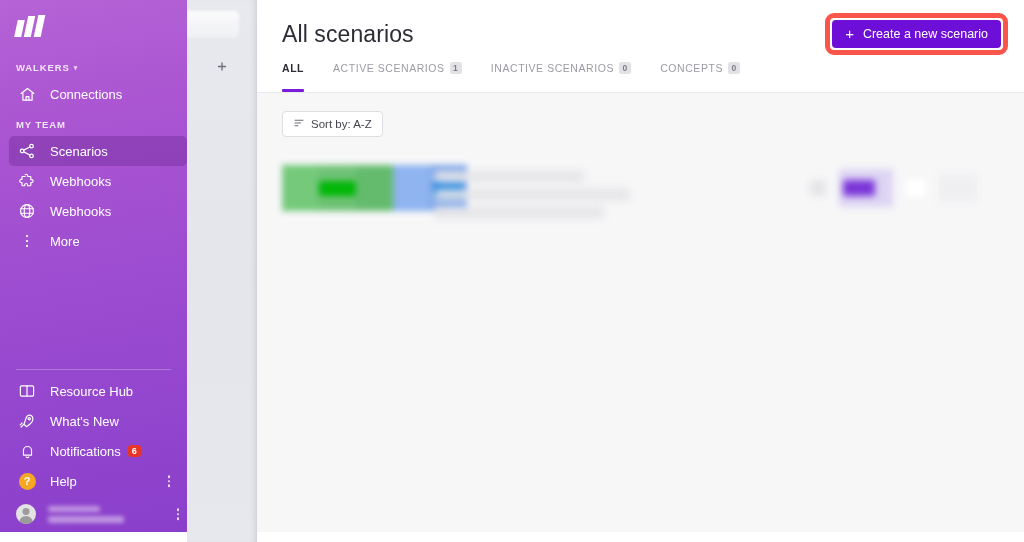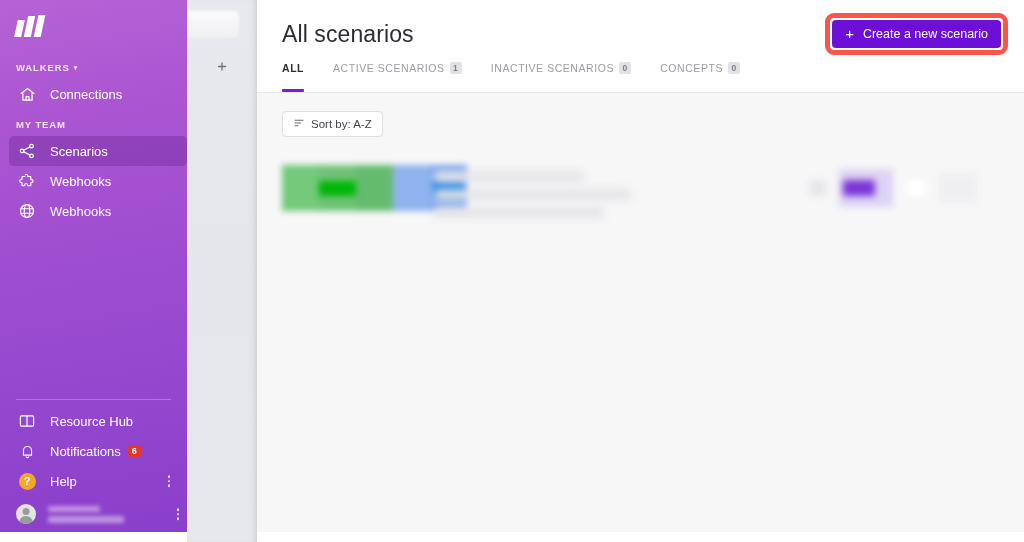--- a/index.html
+++ b/index.html
@@ -259,36 +259,57 @@
       <span class="ico">
         <svg width="18" height="18" viewBox="0 0 24 24" fill="none" stroke="#ffffff" stroke-width="1.6" stroke-linecap="round" stroke-linejoin="round">
             <circle cx="12" cy="12" r="8.6"></circle>
             <ellipse cx="12" cy="12" rx="3.7" ry="8.6"></ellipse>
             <path d="M3.6 9h16.8M3.6 15h16.8"></path>
           </svg>
       </span>
       <span>Webhooks</span>
     </div>
 
+    <div class="nav-item">
+      <span class="ico">
+        <svg width="18" height="18" viewBox="0 0 24 24" fill="#ffffff">
+            <circle cx="12" cy="5.4" r="1.5"></circle>
+            <circle cx="12" cy="12" r="1.5"></circle>
+            <circle cx="12" cy="18.6" r="1.5"></circle>
+          </svg>
+      </span>
+      <span>More</span>
+    </div>
 
     <div class="spacer"></div>
 
     <div class="divider"></div>
     <div class="nav-gap"></div>
 
     <div class="nav-item">
       <span class="ico">
         <svg width="18" height="18" viewBox="0 0 24 24" fill="none" stroke="#ffffff" stroke-width="1.6" stroke-linecap="round" stroke-linejoin="round">
             <rect x="3.2" y="5.2" width="17.6" height="13.6" rx="1.4"></rect>
             <path d="M12 5.6v12.8"></path>
           </svg>
       </span>
       <span>Resource Hub</span>
     </div>
 
+    <div class="nav-item">
+      <span class="ico">
+        <svg width="18" height="18" viewBox="0 0 24 24" fill="none" stroke="#ffffff" stroke-width="1.6" stroke-linecap="round" stroke-linejoin="round">
+            <path d="M14.6 4.2c3 0 5.2 2.2 5.2 5.2 0 4.4-5.2 8.2-8.6 10.1L8 16.3C9.9 12.9 10.2 4.2 14.6 4.2Z"></path>
+            <circle cx="15" cy="9" r="1.5"></circle>
+            <path d="M7.6 16.6 4.2 20"></path>
+            <path d="M5.6 14.6 3 17.2"></path>
+          </svg>
+      </span>
+      <span>What's New</span>
+    </div>
 
     <div class="nav-item">
       <span class="ico">
         <svg width="17" height="17" viewBox="0 0 24 24" fill="none" stroke="#ffffff" stroke-width="1.6" stroke-linecap="round" stroke-linejoin="round">
             <path d="M6.3 17.2V10.7a5.7 5.7 0 1 1 11.4 0v6.5Z"></path>
             <path d="M10.2 19.6a2 2 0 0 0 3.6 0"></path>
           </svg>
       </span>
       <span>Notifications</span>
       <span class="badge-red">6</span>

